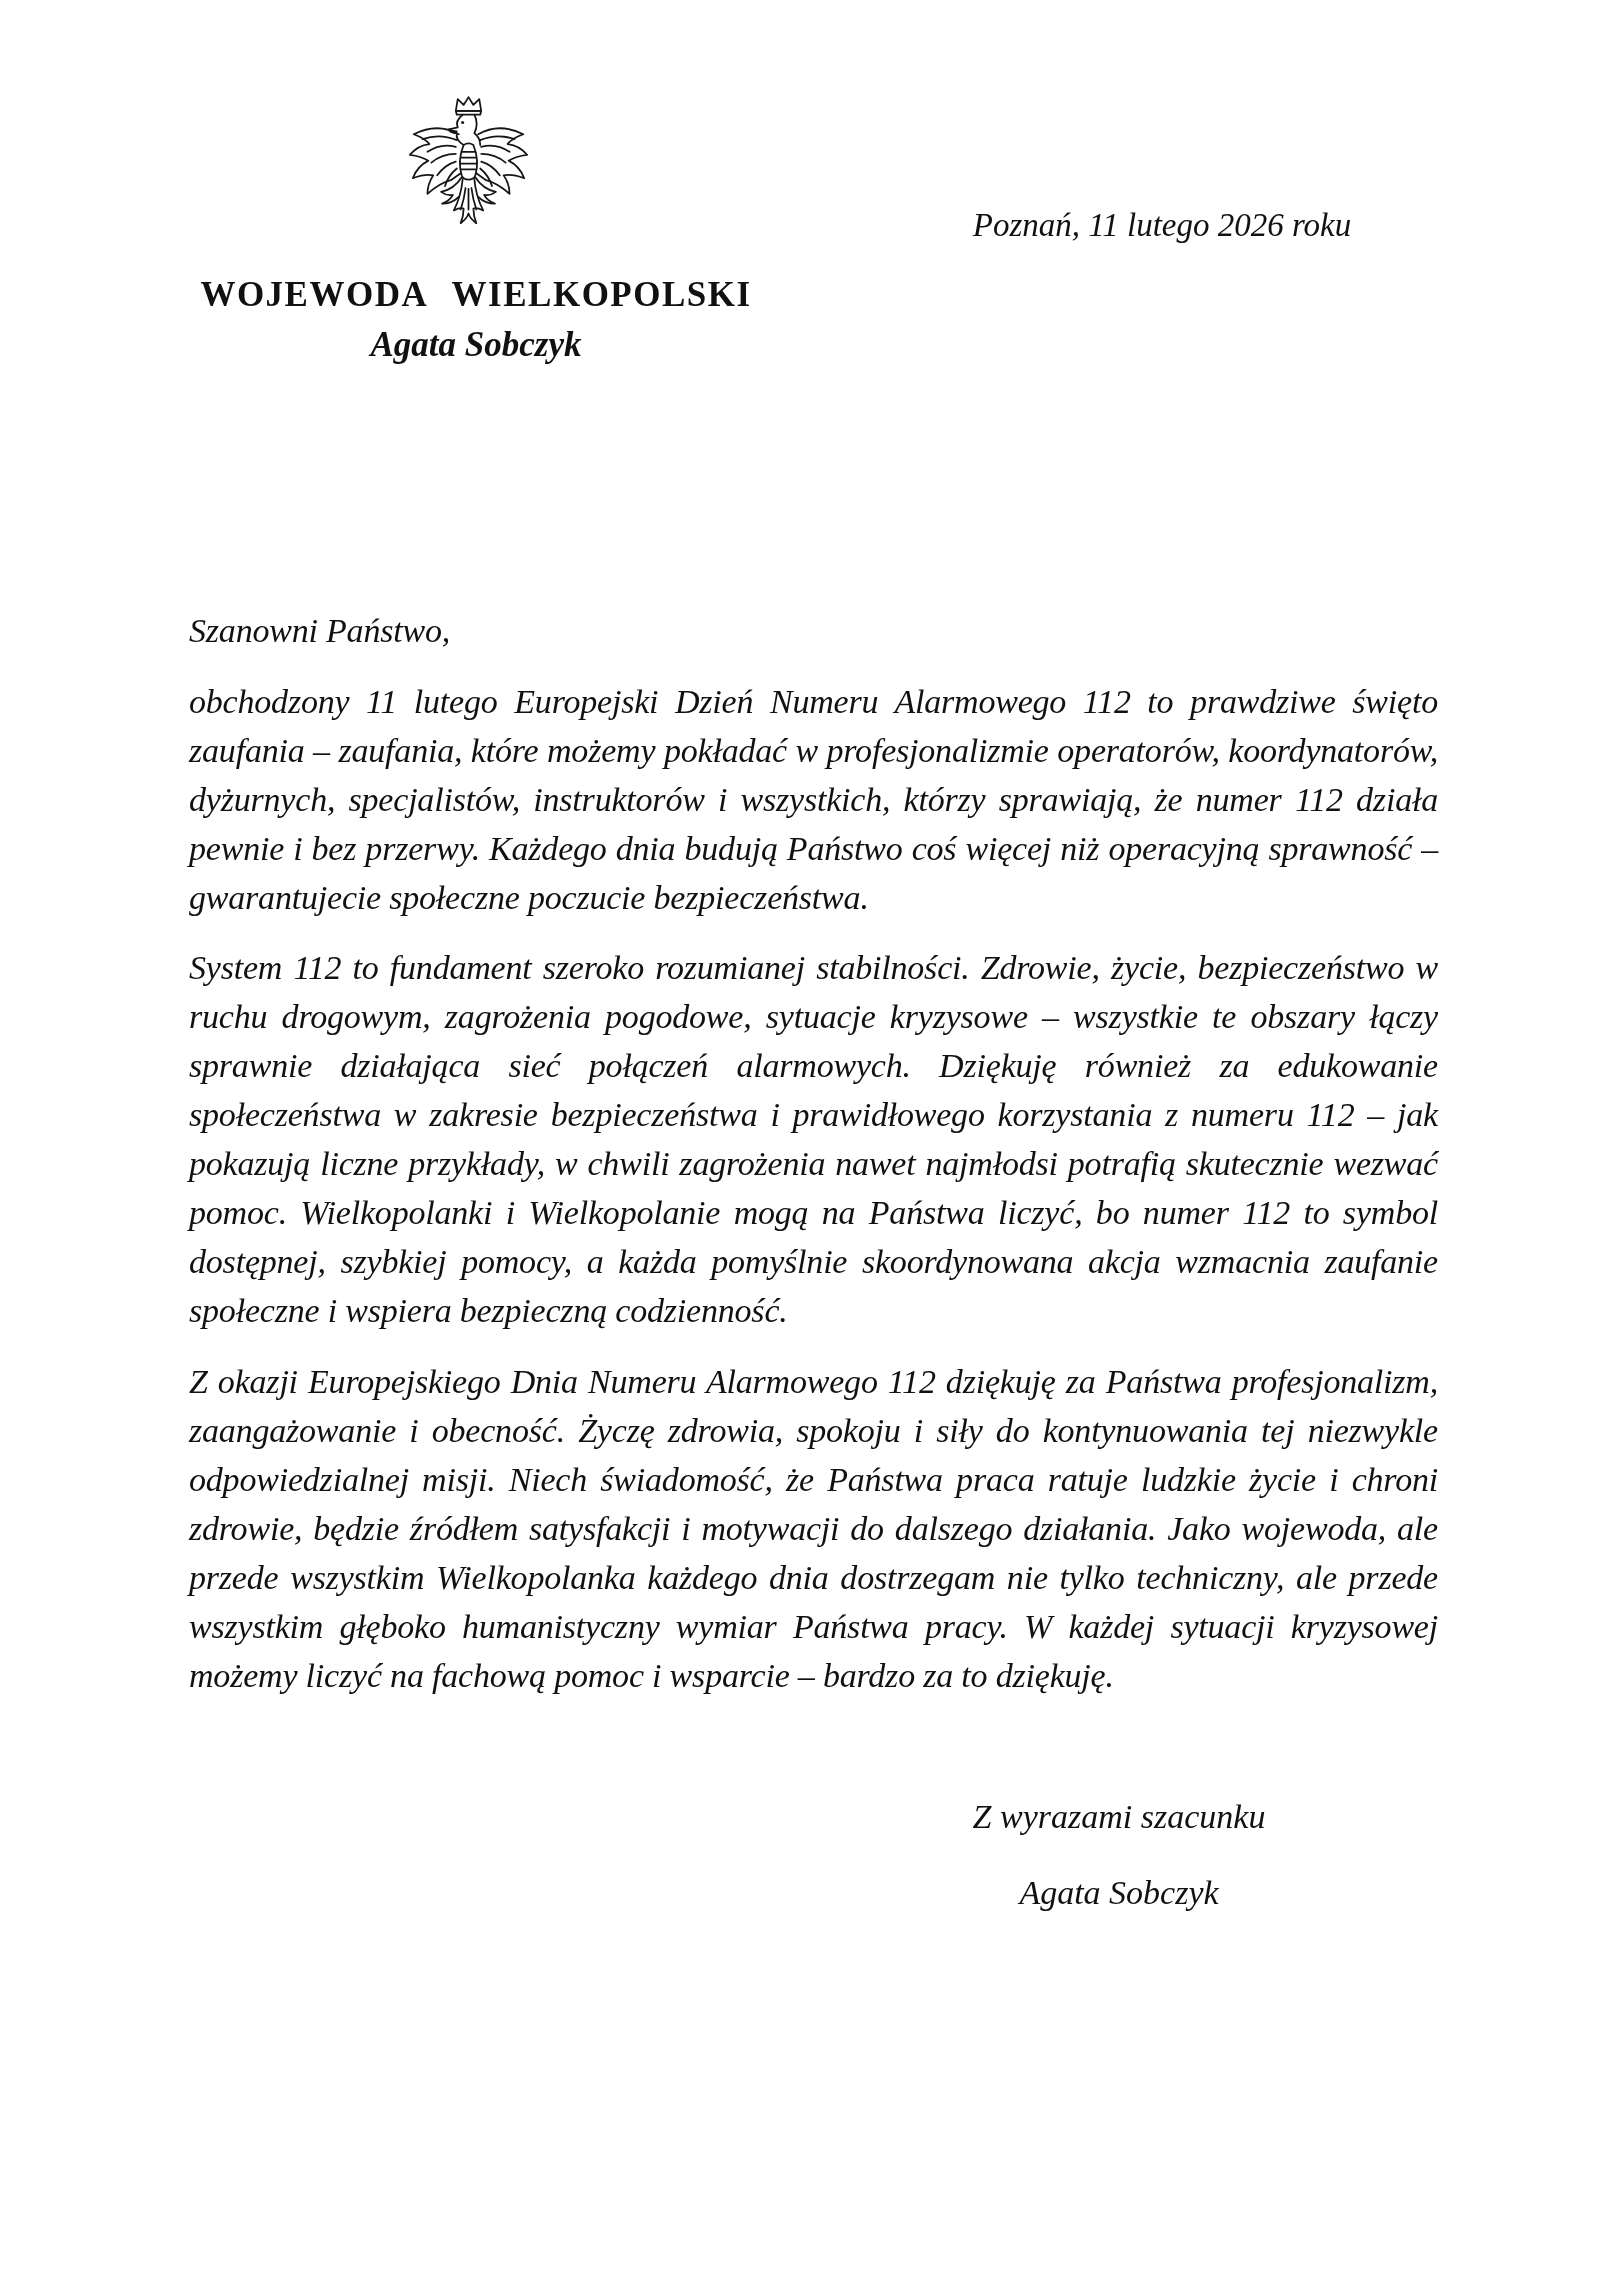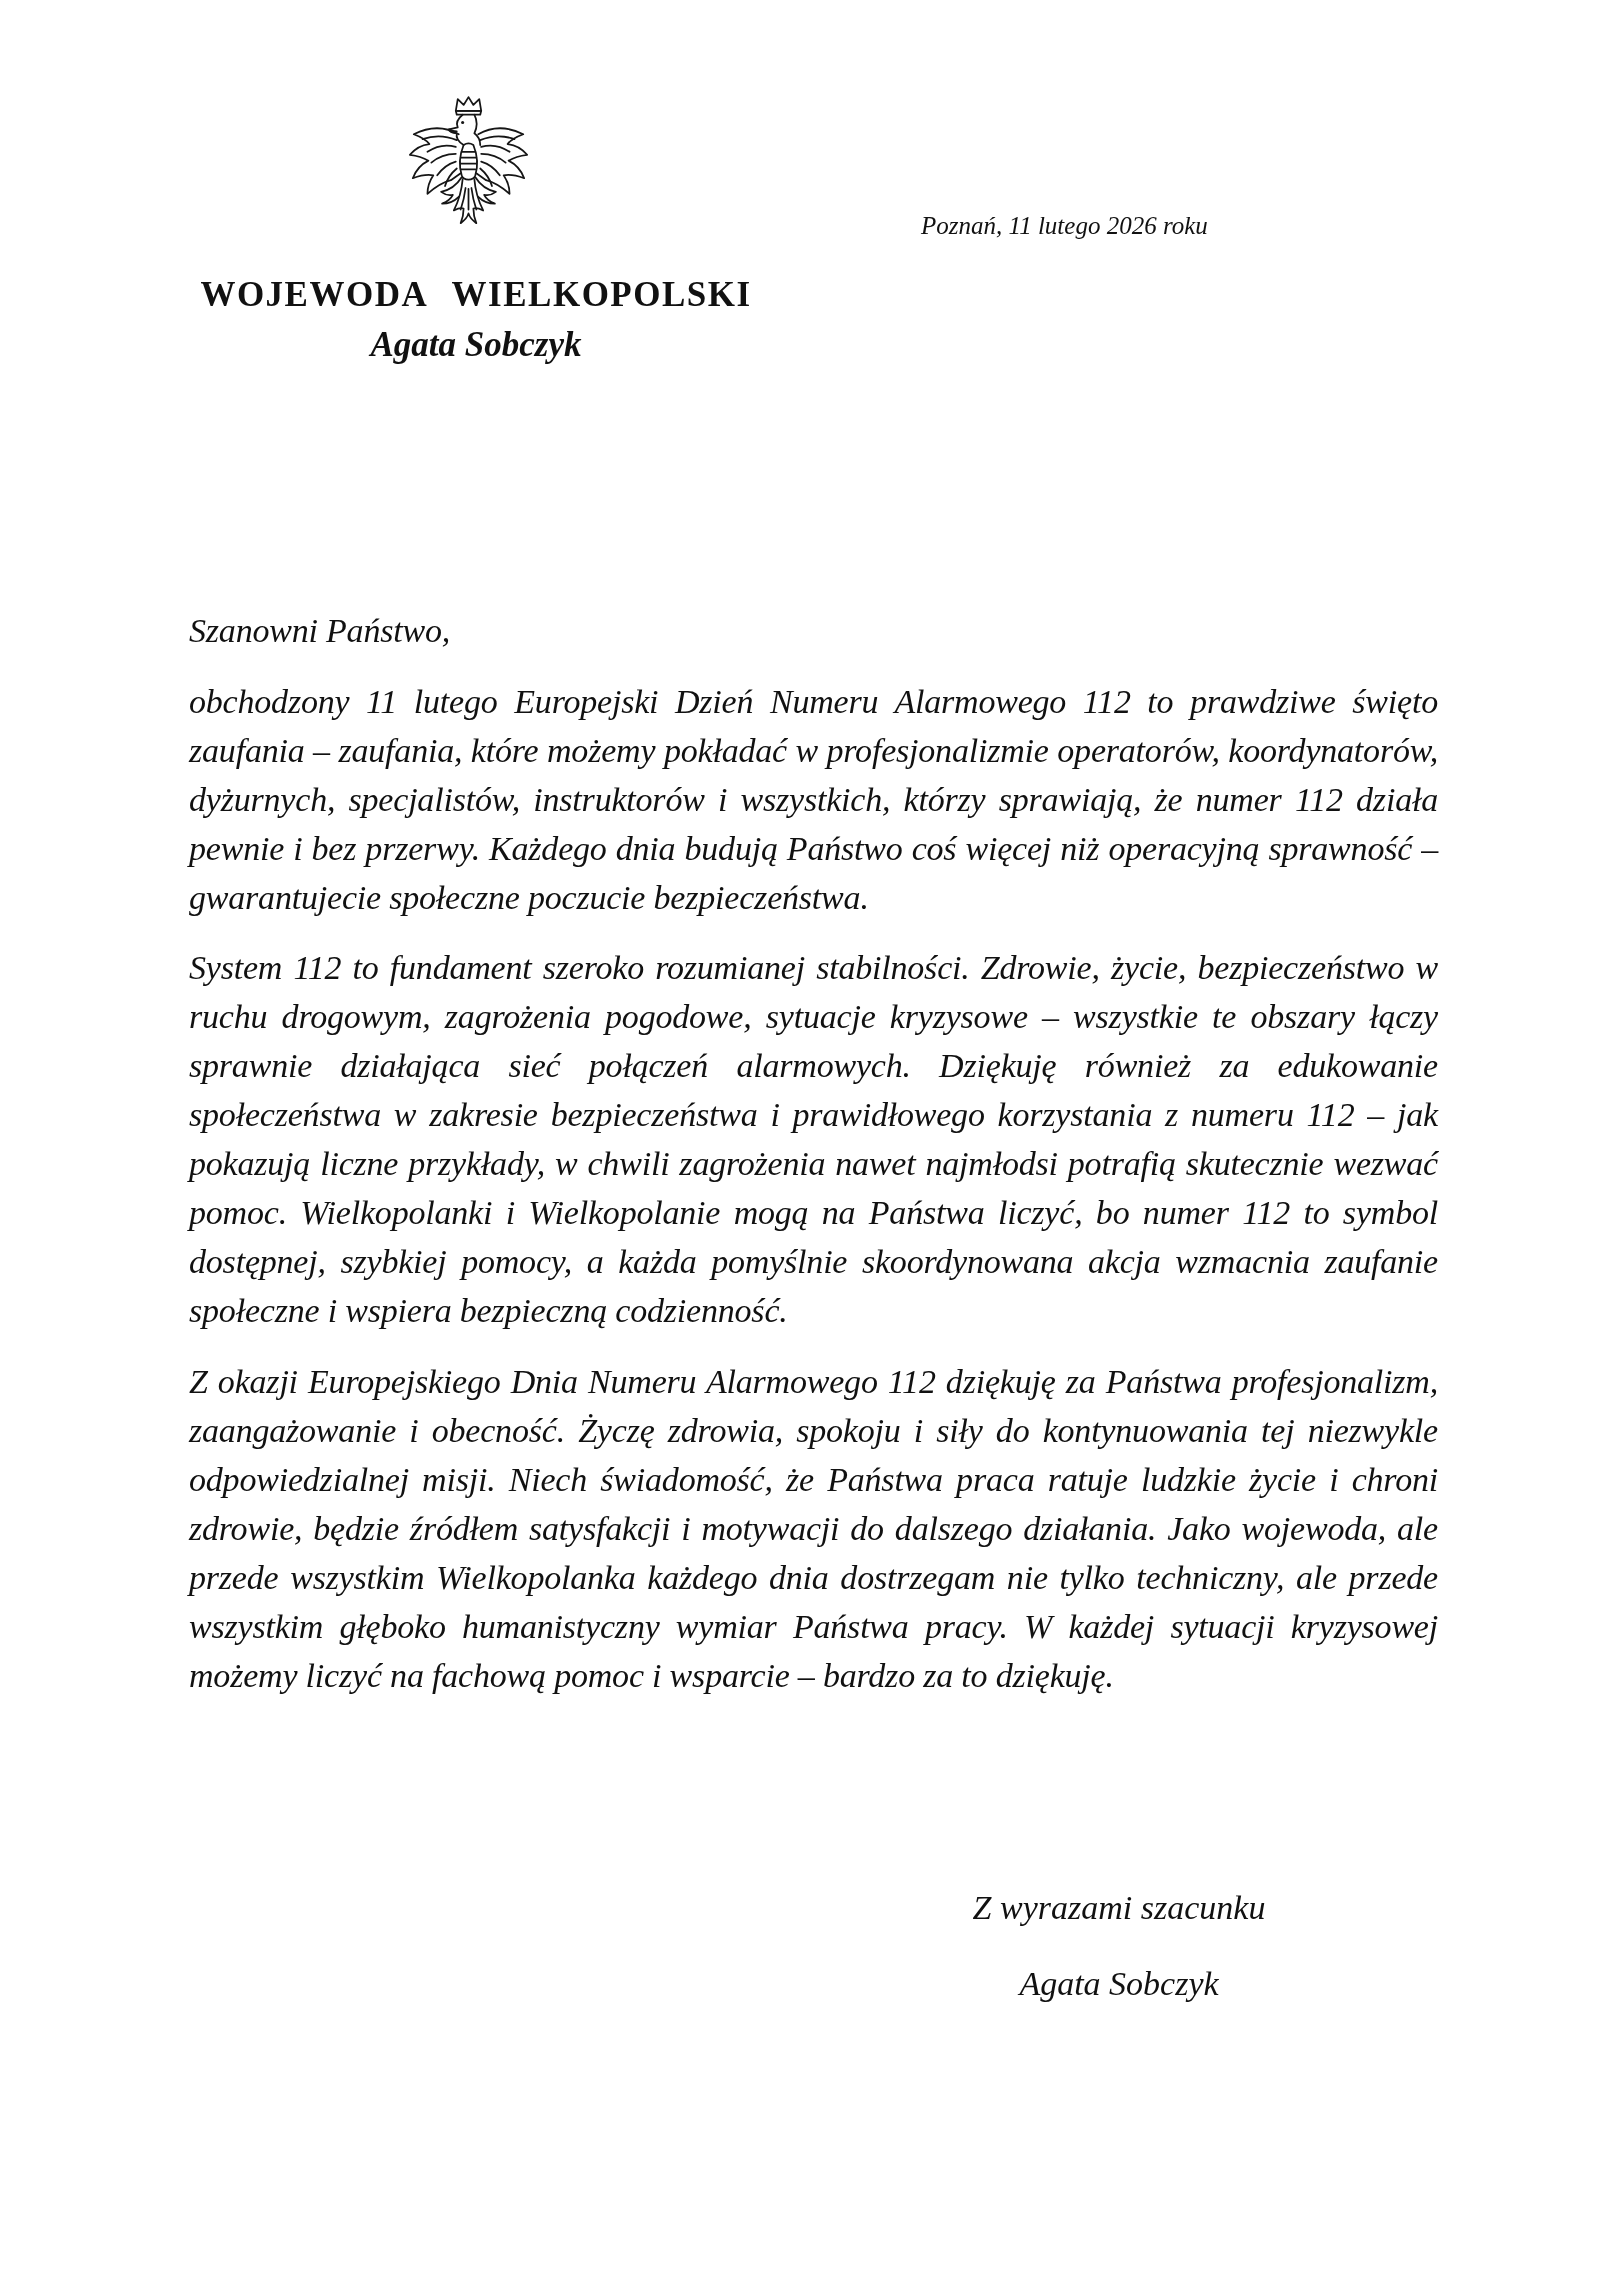--- a/index.html
+++ b/index.html
@@ -49,23 +49,23 @@
     font-style: italic;
     font-weight: bold;
     font-size: 35px;
     line-height: 43px;
   }
   .dateline {
     position: absolute;
     left: 921px;
     top: 206px;
     width: 482px;
-    text-align: left;
+    text-align: center;
     font-style: italic;
-    font-size: 25px;
+    font-size: 33px;
     line-height: 39px;
     white-space: nowrap;
   }
 
   
   .letter-body {
     position: absolute;
     left: 189px;
     top: 606px;
     width: 1249px;
@@ -82,21 +82,21 @@
   }
   .letter-body p.salutation {
     text-align: center;
     font-style: italic;
   }
 
   
   .closing {
     position: absolute;
     left: 874px;
-    top: 1884px;
+    top: 1793px;
     width: 490px;
     text-align: center;
     font-style: italic;
     font-size: 34px;
     line-height: 47px;
   }
   .closing .signature-name {
     margin-top: 29px;
   }
 </style>

